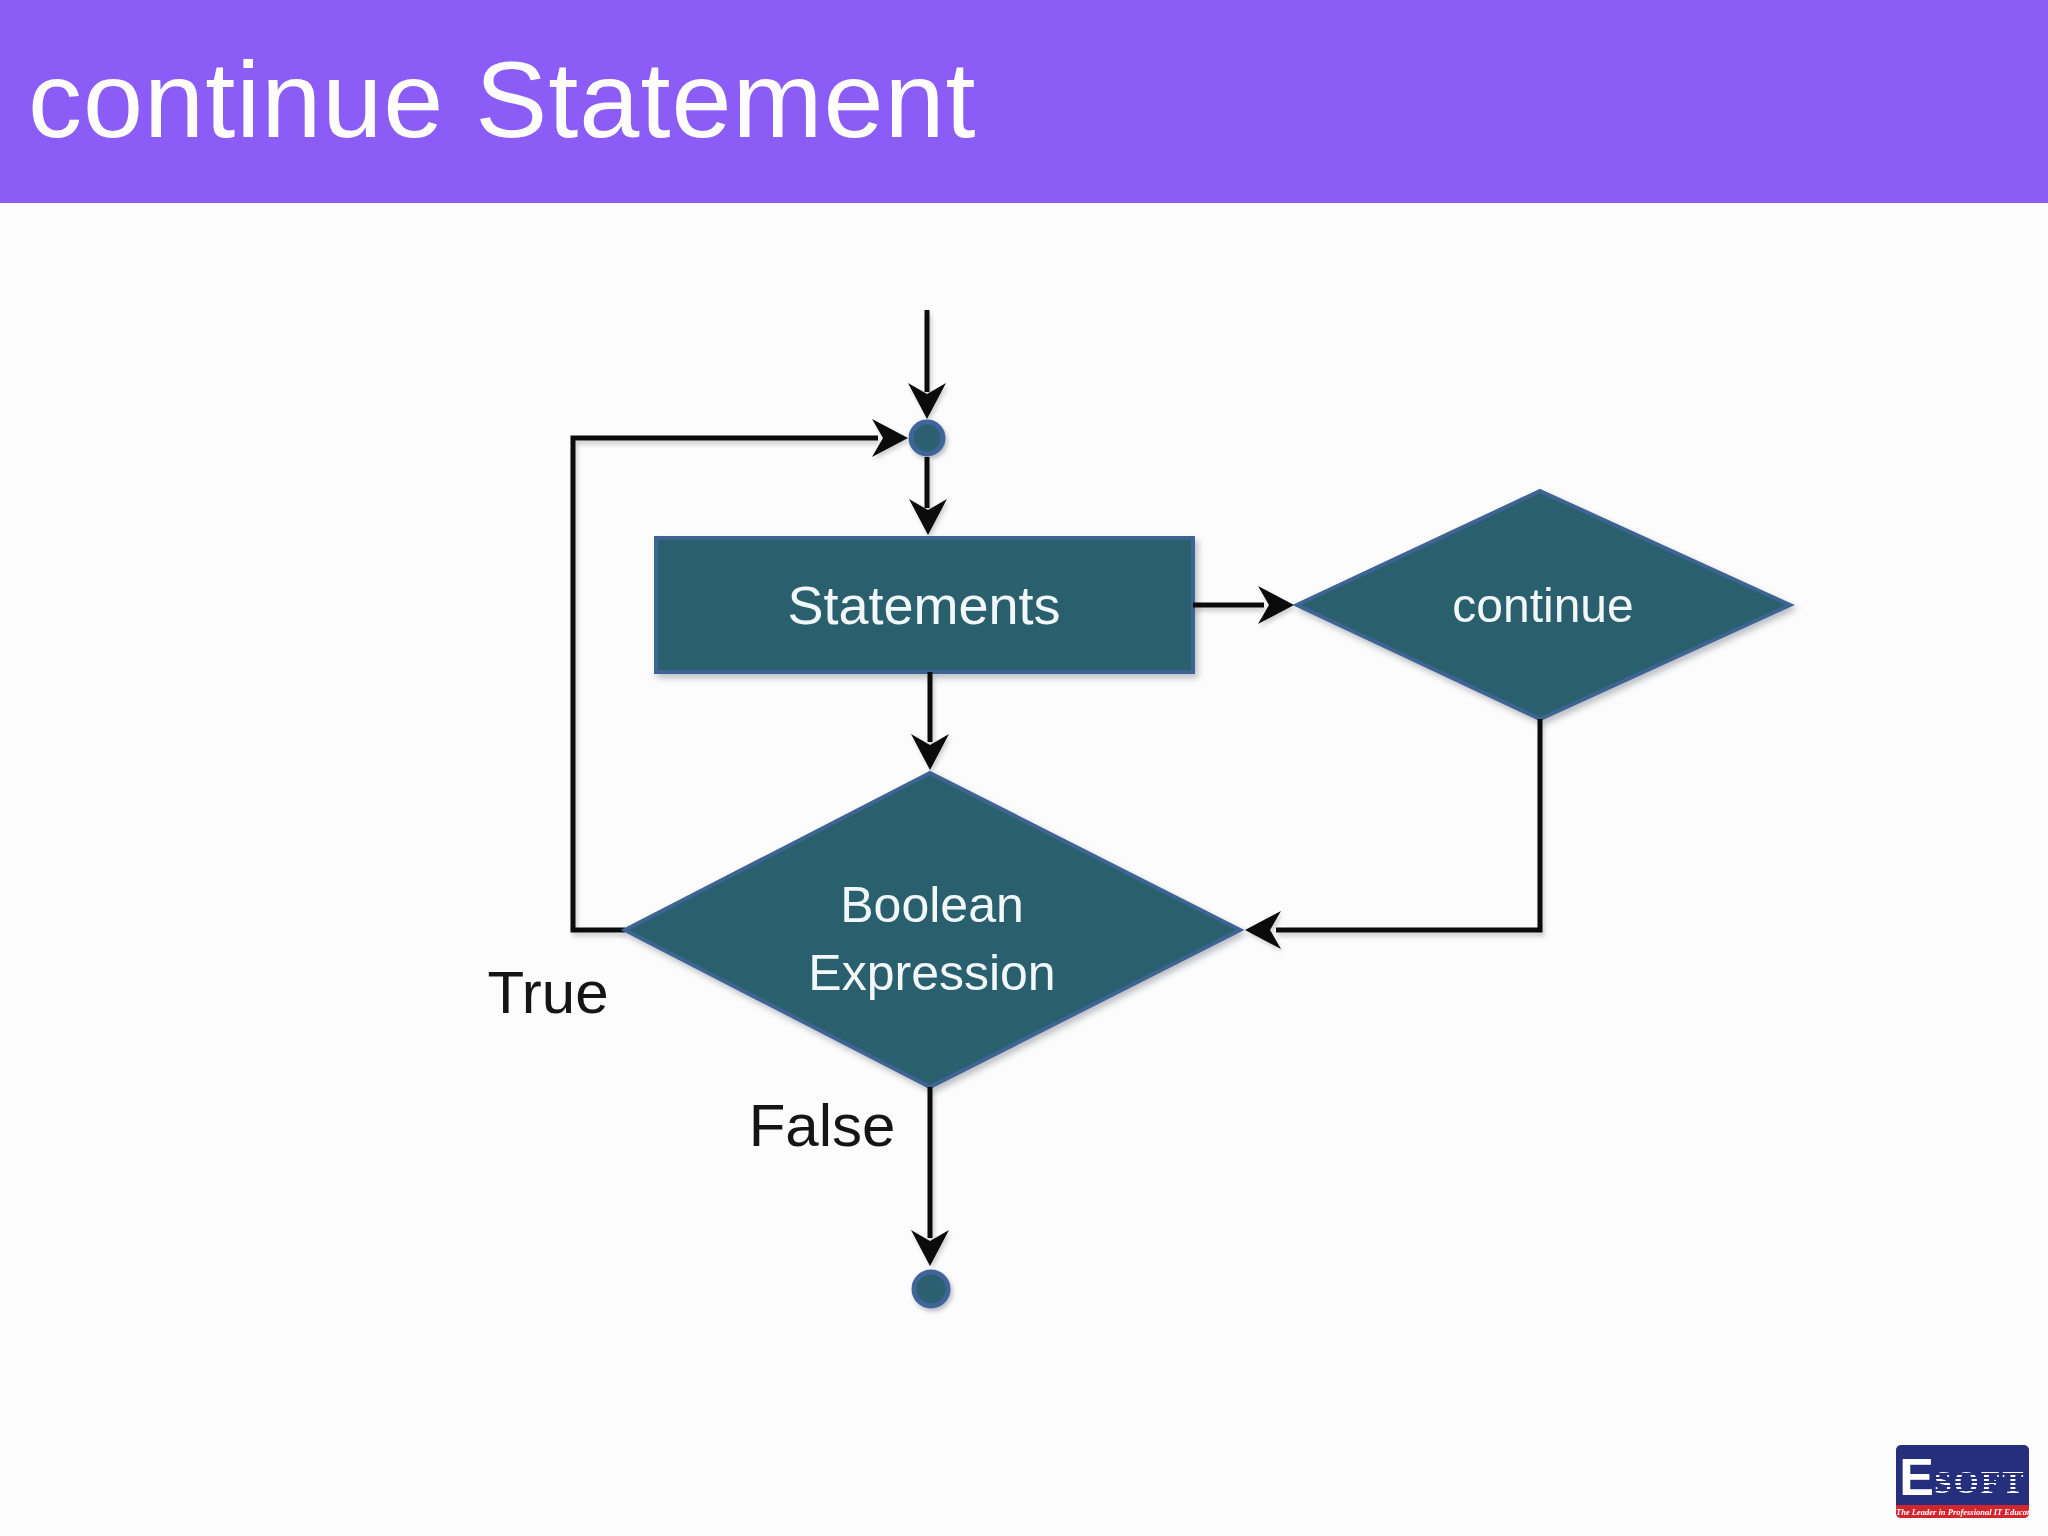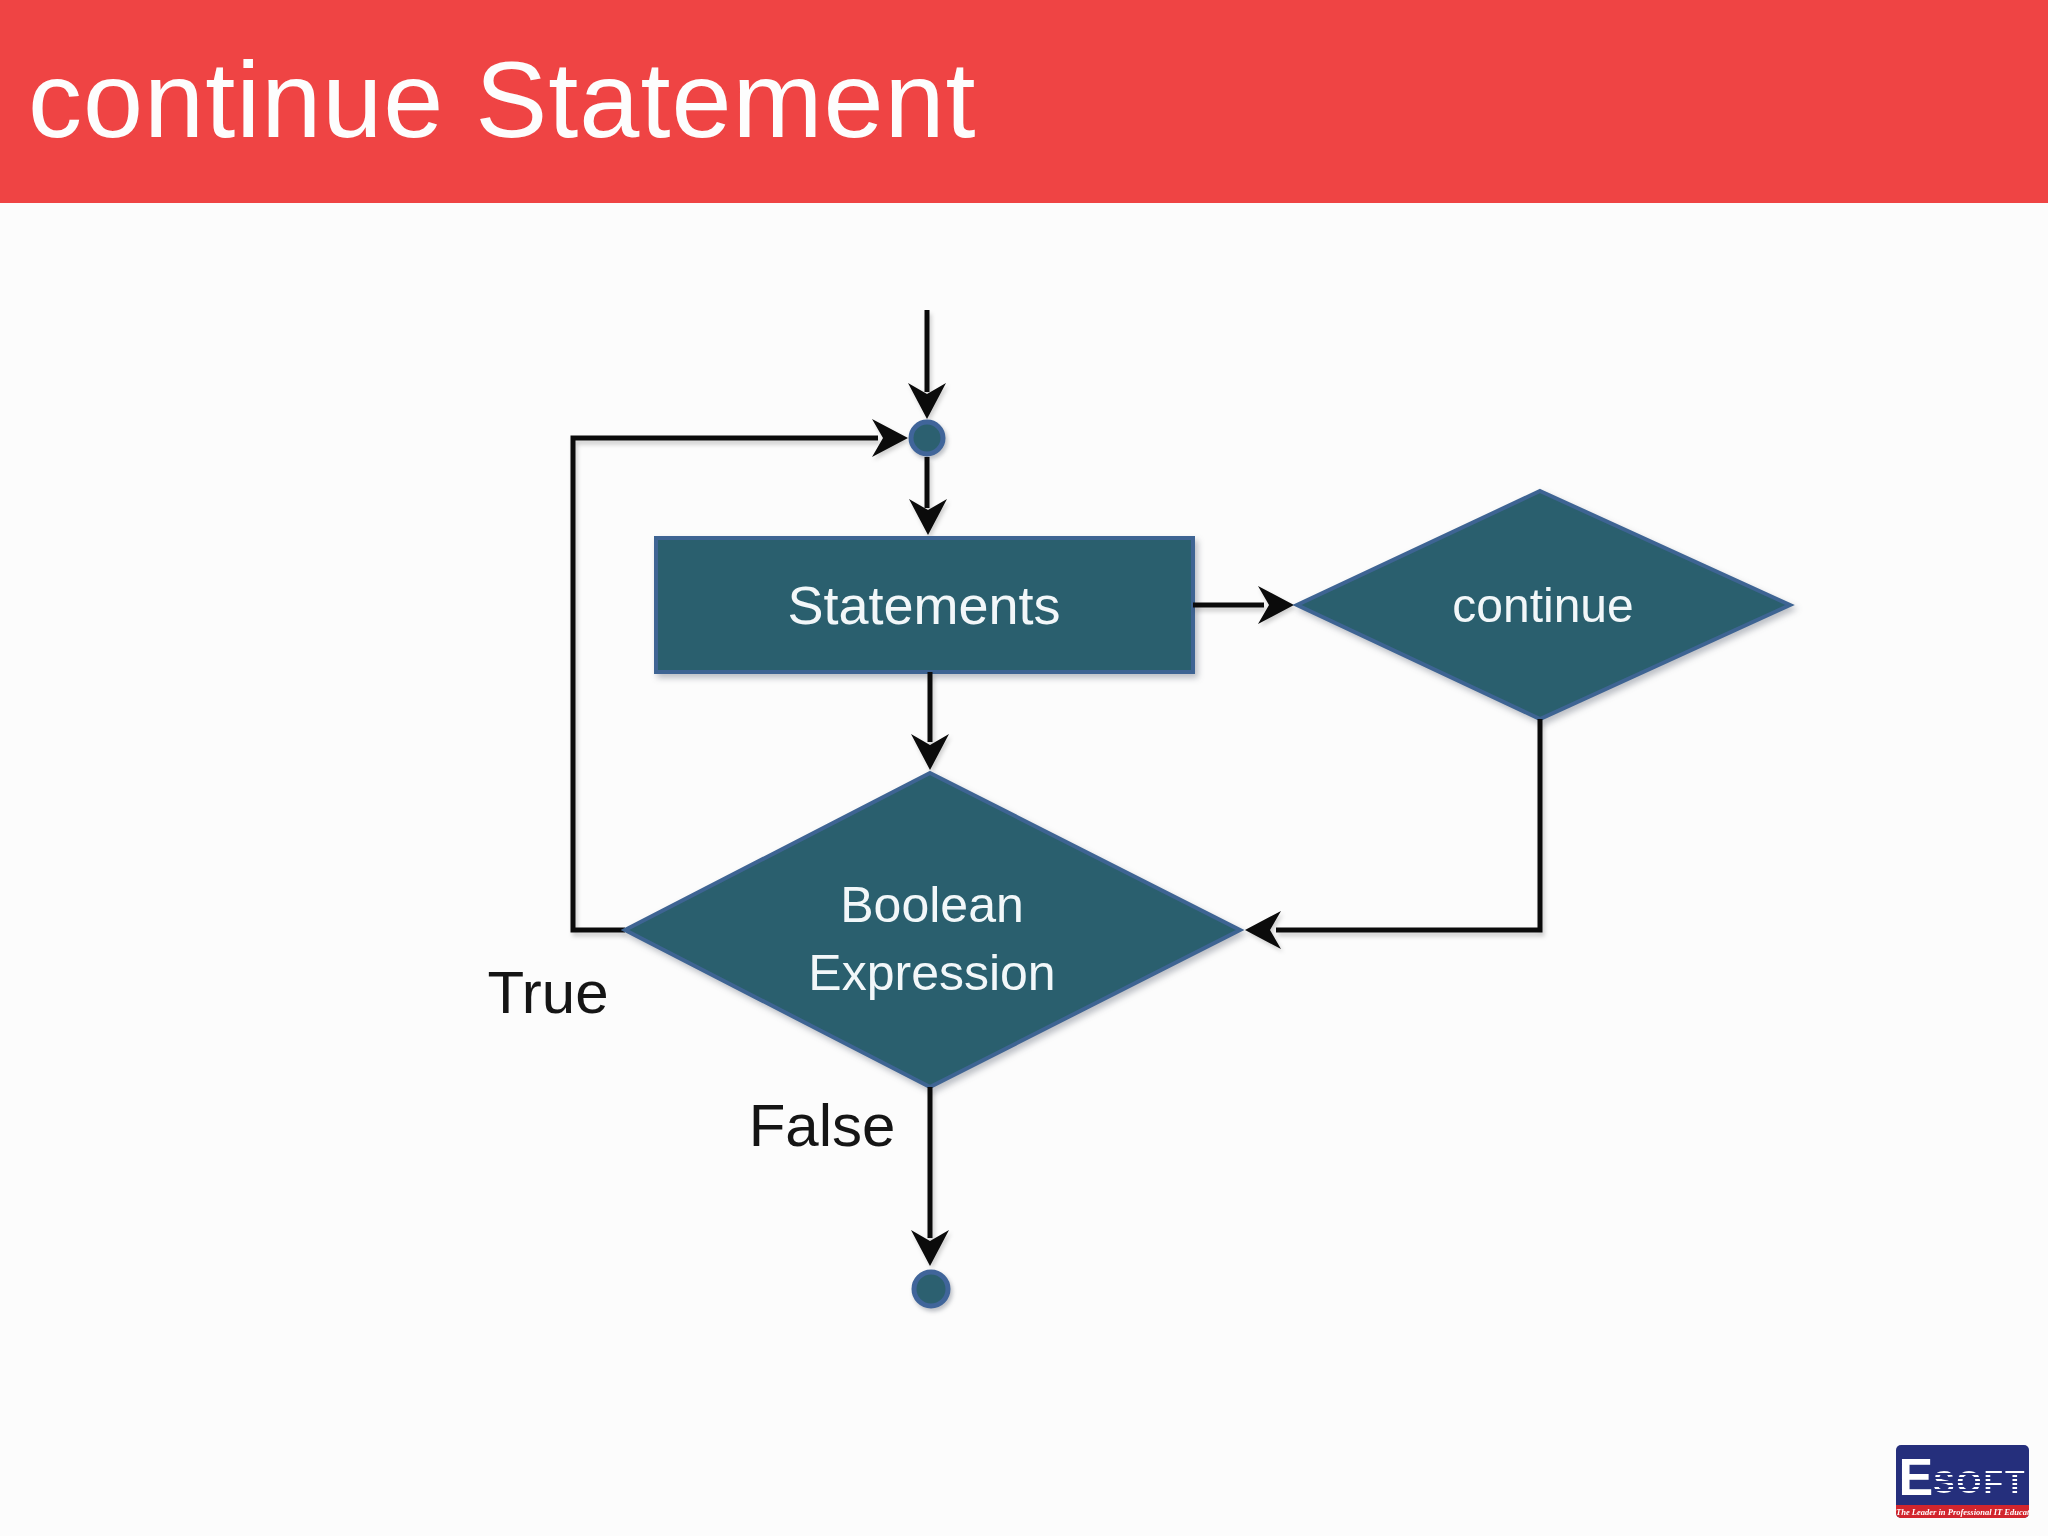--- a/index.html
+++ b/index.html
@@ -8,21 +8,21 @@
     position: relative;
     background: #fcfcfc;
     font-family: "Liberation Sans", sans-serif;
     overflow: hidden;
   }
 
   
   .header {
     position: absolute; left: 0; top: 0;
     width: 2048px; height: 203px;
-    background: #ef4444;
+    background: #8b5cf6;
   }
   .header-title {
     position: absolute; left: 28px; top: 0;
     height: 203px; line-height: 200px;
     font-size: 108px; color: #fdfdfd;
     letter-spacing: 1px;
     white-space: nowrap;
   }
 
   
@@ -80,20 +80,21 @@
     padding-top: 1px;
   }
   .logo-initial {
     color: #ffffff; font-weight: bold;
     font-size: 52px; line-height: 56px;
   }
   .logo-rest {
     color: #ffffff; font-weight: bold;
     font-size: 32px; line-height: 46px;
     letter-spacing: 2px;
+    font-family: Liberation Serif, serif;
   }
   @supports ((-webkit-background-clip: text) or (background-clip: text)) {
     .logo-rest {
       background: repeating-linear-gradient(to bottom,
         #ffffff 0px, #ffffff 2px, #252f7c 2px, #252f7c 4px);
       -webkit-background-clip: text;
       background-clip: text;
       -webkit-text-fill-color: transparent;
       color: transparent;
     }

